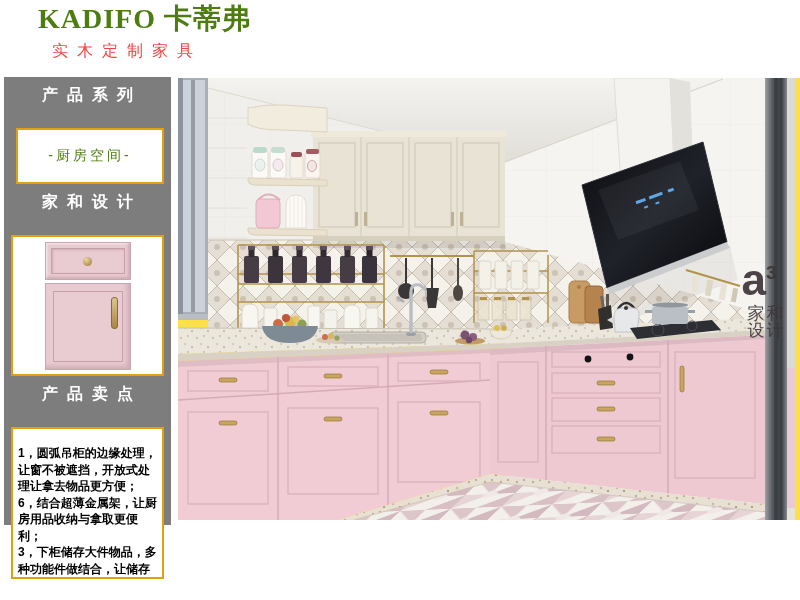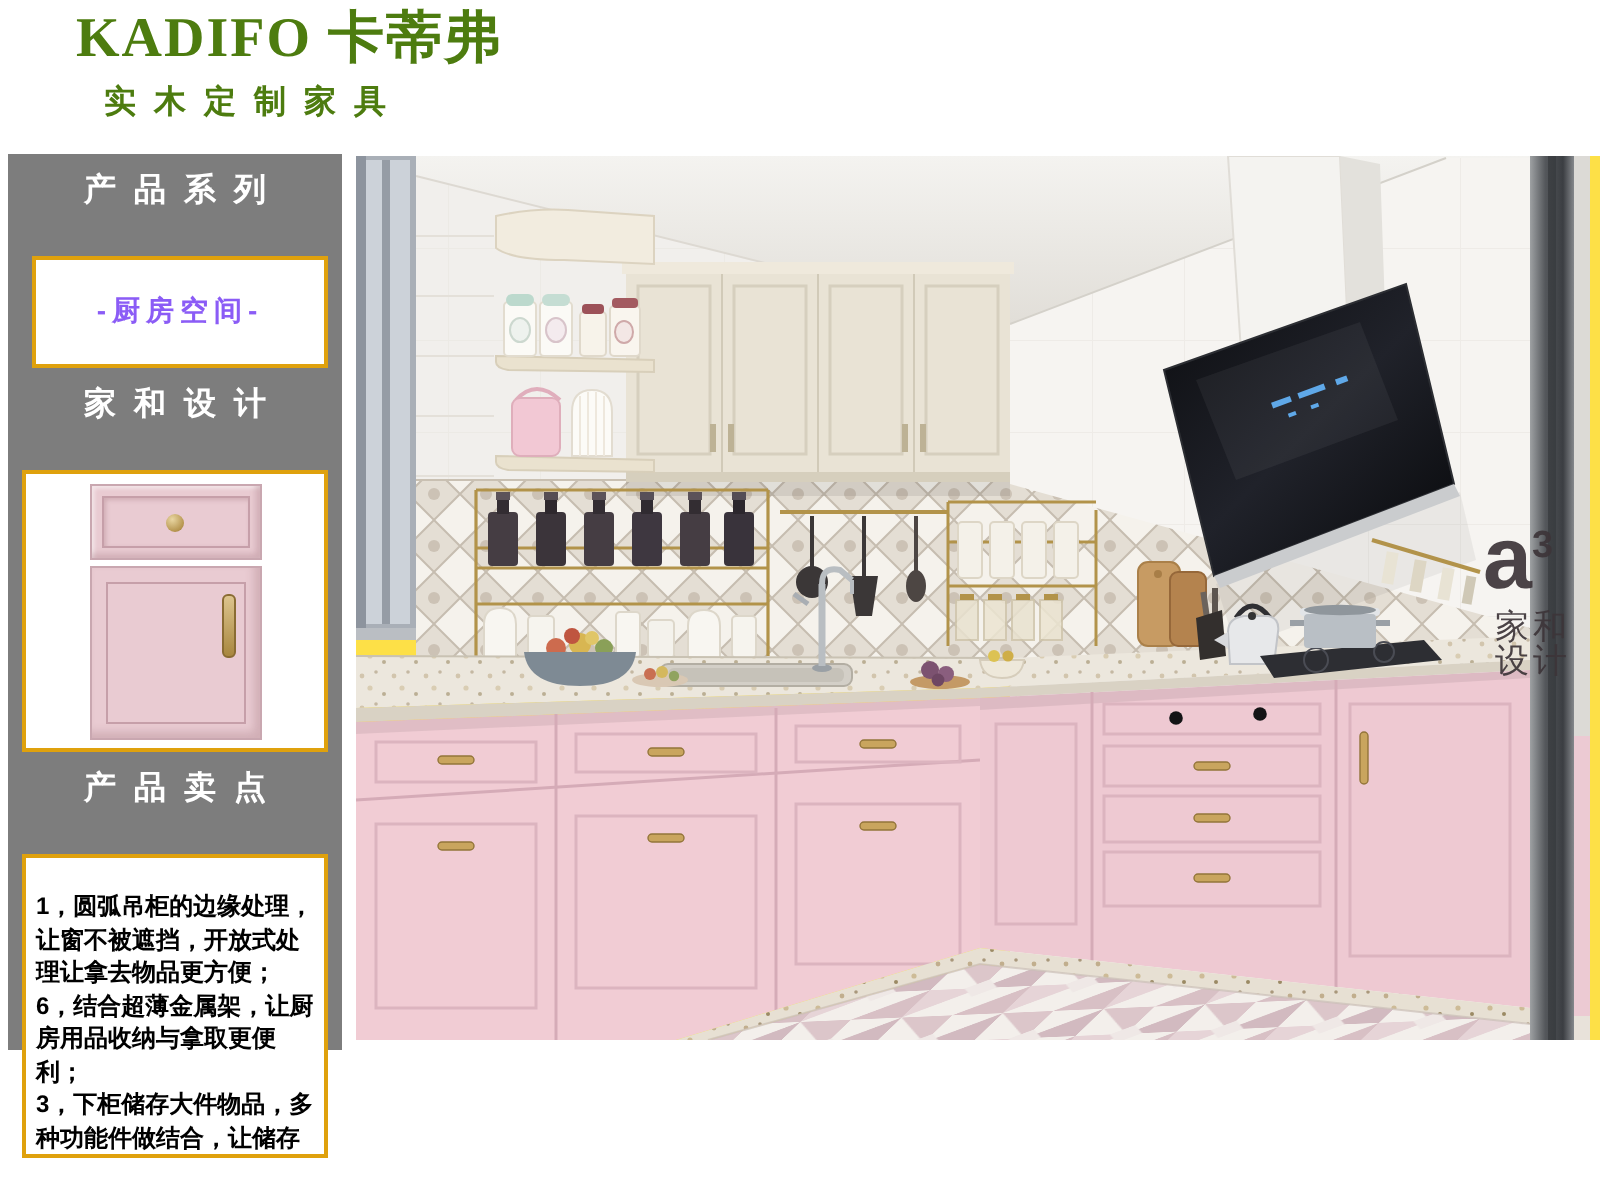--- a/index.html
+++ b/index.html
@@ -1,29 +1,29 @@
 <!DOCTYPE html>
 <html><head>
 <meta charset="utf-8">
 <style>
   html,body{margin:0;padding:0;background:#fff;}
   .page{position:relative;width:800px;height:600px;background:#fff;overflow:hidden;
         font-family:"Liberation Sans",sans-serif;}
   
   .brand{position:absolute;left:38px;top:0;font-family:"Liberation Serif",serif;
          font-weight:bold;font-size:28px;color:#4d7c0f;letter-spacing:1px;}
-  .tagline{position:absolute;left:52px;top:41px;font-size:16px;font-weight:bold;
-           letter-spacing:9px;color:#4d7c0f;}
+  .tagline{position:absolute;left:52px;top:41px;font-size:16px;font-weight:normal;
+           letter-spacing:9px;color:#ef4444;}
   
   .sidebar{position:absolute;left:4px;top:77px;width:167px;height:448px;background:#7d7d7d;}
   .sec-title{margin:0;color:#fff;font-weight:bold;font-size:16px;letter-spacing:9px;
              text-indent:9px;text-align:center;padding:8px 0 22px;}
   .box{background:#fff;border:2px solid #dfa10d;margin:0 7px;box-sizing:border-box;}
   .box-series{height:56px;display:flex;align-items:center;justify-content:center;
-              font-size:14px;font-weight:bold;letter-spacing:3px;color:#8b5cf6;margin-left:12px;}
+              font-size:14px;font-weight:normal;letter-spacing:3px;color:#4d7c0f;margin-left:12px;}
   .box-door{height:141px;display:flex;align-items:center;justify-content:center;}
   .box-sell{height:152px;padding:16px 5px;font-size:12px;font-weight:bold;color:#000;
             line-height:16.5px;overflow:hidden;}
   .box-sell p{margin:0;}
   
   .doorfig{width:86px;height:128px;position:relative;}
   .d-drawer{position:absolute;top:0;left:0;right:0;height:36px;background:#e9cbd2;
             border:1px solid #c9a7b0;
             box-shadow:inset -2px -2px 3px rgba(140,90,100,.28),inset 1px 1px 2px rgba(255,255,255,.65);}
   .d-frame{position:absolute;inset:5px;border:1px solid #c69fa9;

